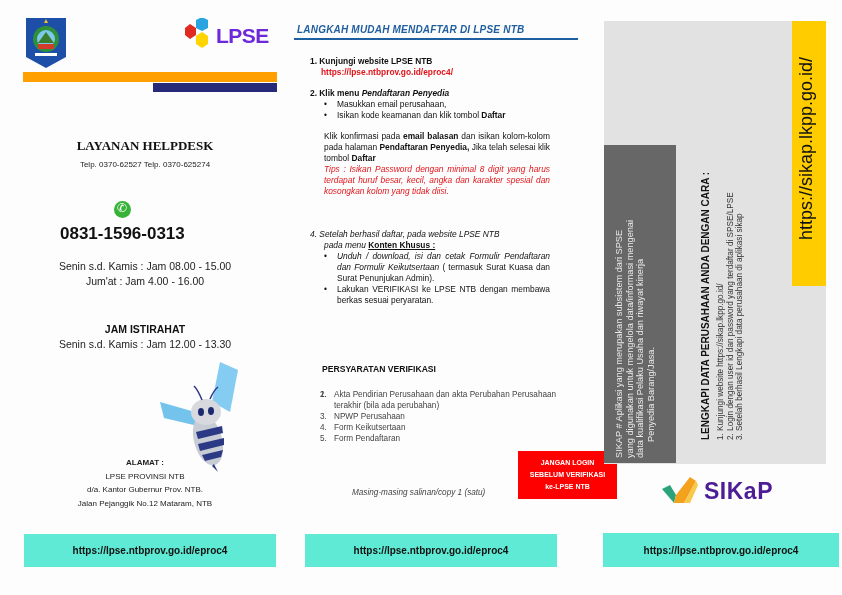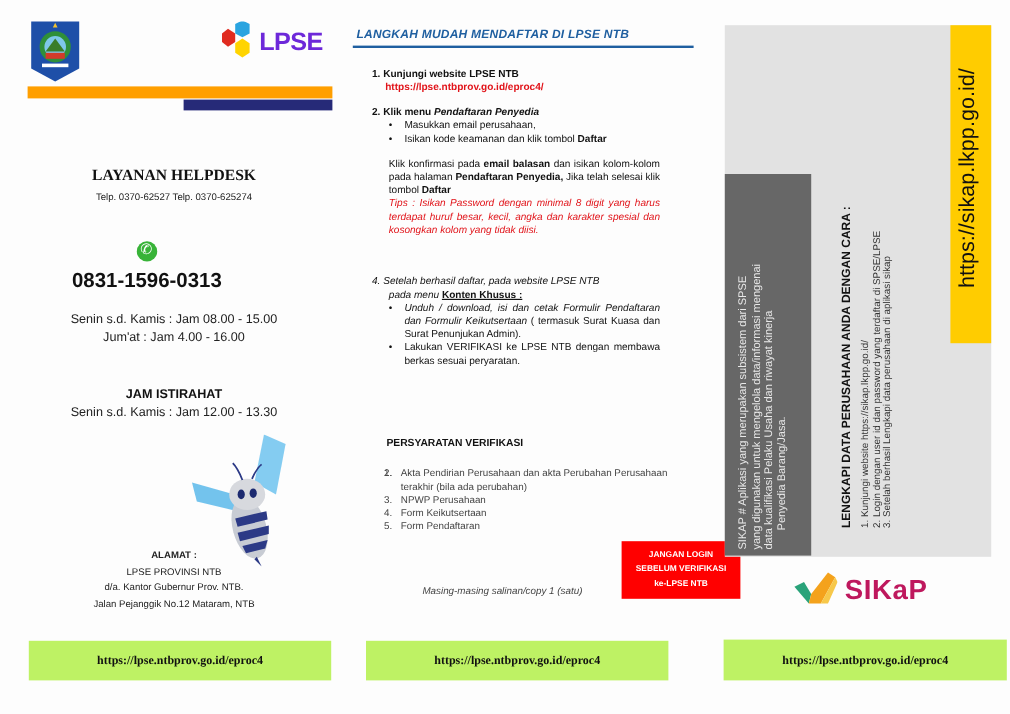--- a/index.html
+++ b/index.html
@@ -22,21 +22,21 @@
   .wa-num { font-family: "Liberation Sans", sans-serif; font-weight: bold; font-size: 17px; color: #111; }
 
   .sched { position: absolute; left: 30px; width: 230px; text-align: center; font-family: "Liberation Sans", sans-serif; font-size: 10.5px; line-height: 15px; color: #222; }
   .sched .h { font-weight: bold; font-size: 10.5px; color: #111; }
 
   .bee { position: absolute; left: 160px; top: 362px; width: 80px; height: 110px; }
 
   .address { position: absolute; left: 30px; top: 456px; width: 230px; text-align: center; font-family: "Liberation Sans", sans-serif; font-size: 8px; line-height: 13.5px; color: #222; }
   .address .h { font-weight: bold; }
 
-  .url-bar { position: absolute; height: 33px; background: #bef264; display: flex; align-items: center; justify-content: center; font-family: Liberation Serif, serif; font-weight: bold; font-size: 10px; color: #111; }
+  .url-bar { position: absolute; height: 33px; background: #5eead4; display: flex; align-items: center; justify-content: center; font-family: Liberation Sans, sans-serif; font-weight: bold; font-size: 10px; color: #111; }
 
   
   .p2-title { position: absolute; left: 297px; top: 24px; font-family: "Liberation Sans", sans-serif; font-weight: bold; font-style: italic; font-size: 10px; color: #1f5fa0; letter-spacing: 0.2px; }
   .p2-rule { position: absolute; left: 294px; top: 38px; width: 284px; height: 2px; background: #1f5fa0; }
   .steps { position: absolute; left: 310px; top: 56px; width: 240px; font-family: "Liberation Sans", sans-serif; font-size: 8.4px; line-height: 11px; color: #111; }
   .step { margin-bottom: 7px; }
   .step .t { font-weight: bold; }
   .step .red { color: #e1141a; font-weight: bold; padding-left: 11px; }
   .step .body { padding-left: 14px; text-align: justify; }
   .step .tips { padding-left: 14px; color: #e1141a; font-style: italic; text-align: justify; }
@@ -60,21 +60,21 @@
   .p3-dark { position: absolute; left: 604px; top: 145px; width: 72px; height: 318px; background: #676767; }
   .p3-yellow { position: absolute; left: 792px; top: 21px; width: 34px; height: 265px; background: #ffcc00; }
 
   .vtext { position: absolute; transform-origin: 0 0; transform: rotate(-90deg); white-space: nowrap; font-family: "Liberation Sans", sans-serif; }
   .v-sikap-desc { left: 614px; top: 458px; width: 310px; font-size: 9.2px; line-height: 10.5px; color: #e8e8e8; }
   .v-lengkapi-title { left: 700px; top: 440px; font-weight: bold; font-size: 10px; color: #111; }
   .v-lengkapi-list { left: 716px; top: 440px; font-size: 8.2px; line-height: 9.5px; color: #333; }
   .v-sikap-url { left: 796px; top: 240px; font-size: 18px; color: #111; }
 
   .sikap-logo { position: absolute; left: 660px; top: 475px; display: flex; align-items: center; gap: 6px; }
-  .sikap-word { font-family: "Liberation Sans", sans-serif; font-weight: bold; font-size: 23px; color: #be185d; letter-spacing: 0.5px; }
+  .sikap-word { font-family: "Liberation Sans", sans-serif; font-weight: bold; font-size: 23px; color: #4c1d95; letter-spacing: 0.5px; }
 </style>
 </head>
 <body>
 
 <div class="p1">
   <svg class="emblem" viewBox="0 0 42 52">
     <path d="M1 1 H41 V40 L21 51 L1 40 Z" fill="#1e4fa8"></path>
     <circle cx="21" cy="22" r="13" fill="#2f8f3a"></circle>
     <circle cx="21" cy="22" r="9" fill="#7ec8ea"></circle>
     <path d="M13 26 L21 15 L29 26 Z" fill="#3a7d2a"></path>

